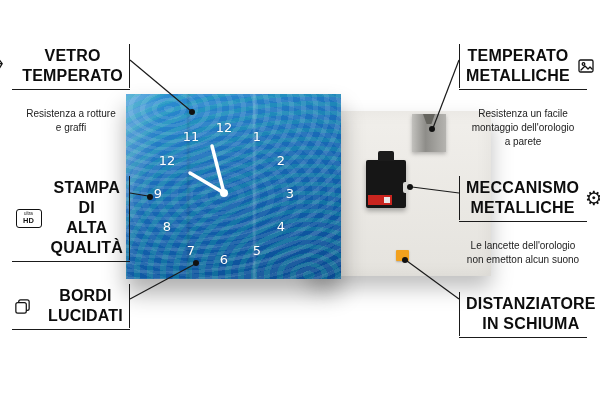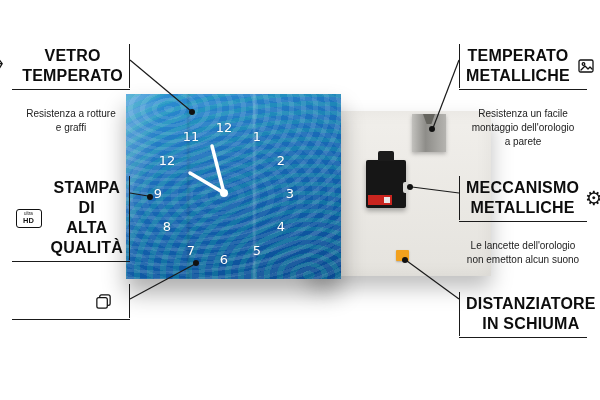--- a/index.html
+++ b/index.html
@@ -168,20 +168,22 @@
 </div>
 
 <div class="callout left" style="left:12px;top:284px;width:118px;">
   <div class="head">
     <span class="icon">
       <svg width="19" height="19" viewBox="0 0 20 20">
         <rect x="6" y="3" width="11" height="11" rx="2"></rect>
         <rect x="3" y="6" width="11" height="11" rx="2" fill="#ffffff"></rect>
       </svg>
     </span>
+    <div class="title">BORDI
+LUCIDATI</div>
   </div>
   <div class="rule"></div>
 </div>
 
 <div class="callout right" style="left:459px;top:44px;width:128px;">
   <div class="head">
     <div class="title">TEMPERATO
 METALLICHE</div>
     <span class="icon">
       <svg width="20" height="20" viewBox="0 0 20 20">

